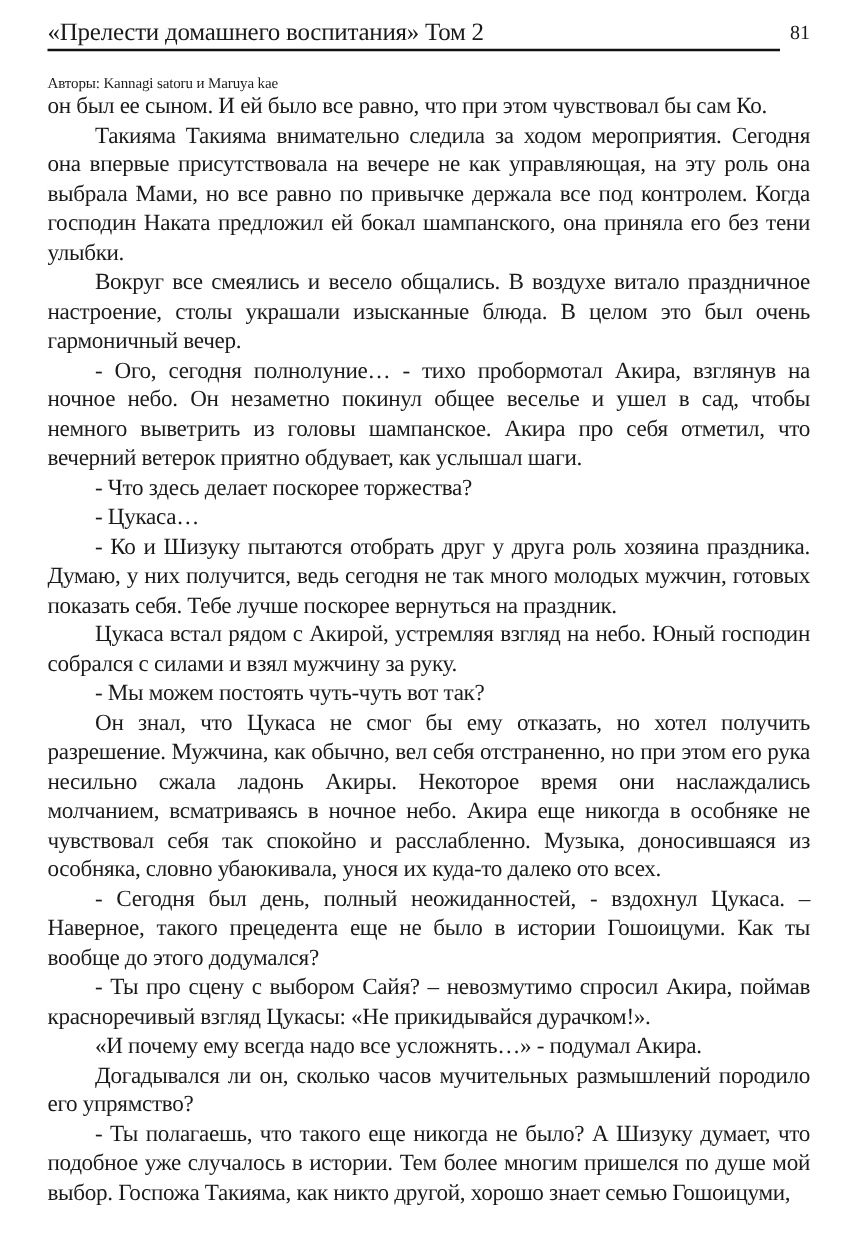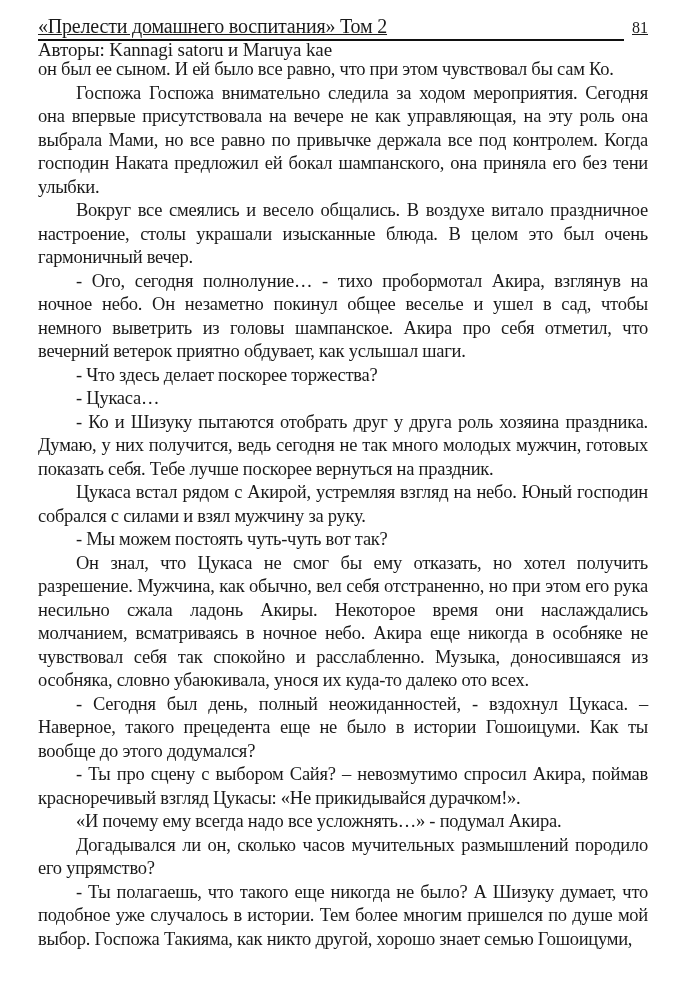--- a/index.html
+++ b/index.html
@@ -13,45 +13,44 @@
     height: 1000px;
     background: #ffffff;
     box-sizing: border-box;
     padding: 14px 34px 0 38px;
     font-family: "Liberation Serif", "DejaVu Serif", serif;
     color: #1a1a1a;
     overflow: hidden;
   }
   .header {
     display: flex;
-    align-items: flex-end;
-    text-decoration: underline;
+    align-items: center;
   }
   .header-rule-area {
     flex: 1 1 auto;
     border-bottom: 2px solid #111111;
     padding-bottom: 1px;
   }
   .doc-title {
     font-size: 20px;
     line-height: 24px;
     letter-spacing: -0.2px;
     white-space: nowrap;
   }
   .page-number {
     flex: 0 0 auto;
     font-size: 16px;
     line-height: 24px;
     padding-left: 8px;
     padding-bottom: 1px;
   }
   .authors-line {
-    font-size: 19px;
+    font-size: 12px;
     line-height: 16px;
-    margin-top: 1px;
+    margin-top: 17px;
     letter-spacing: -0.1px;
   }
   .body-text {
     font-size: 18.5px;
     line-height: 23.5px;
     letter-spacing: -0.25px;
     text-align: justify;
   }
   .body-text p {
     margin: 0;
@@ -70,21 +69,21 @@
     <div class="header-rule-area">
       <span class="doc-title">«Прелести домашнего воспитания» Том 2</span>
     </div>
     <span class="page-number">81</span>
   </div>
 
   <div class="authors-line">Авторы: Kannagi satoru и Maruya kae</div>
 
   <div class="body-text">
     <p class="continuation">он был ее сыном. И ей было все равно, что при этом чувствовал бы сам Ко.</p>
-    <p>Госпожа Госпожа внимательно следила за ходом мероприятия. Сегодня она впервые присутствовала на вечере не как управляющая, на эту роль она выбрала Мами, но все равно по привычке держала все под контролем. Когда господин Наката предложил ей бокал шампанского, она приняла его без тени улыбки.</p>
+    <p>Такияма Такияма внимательно следила за ходом мероприятия. Сегодня она впервые присутствовала на вечере не как управляющая, на эту роль она выбрала Мами, но все равно по привычке держала все под контролем. Когда господин Наката предложил ей бокал шампанского, она приняла его без тени улыбки.</p>
     <p>Вокруг все смеялись и весело общались. В воздухе витало праздничное настроение, столы украшали изысканные блюда. В целом это был очень гармоничный вечер.</p>
     <p>- Ого, сегодня полнолуние… - тихо пробормотал Акира, взглянув на ночное небо. Он незаметно покинул общее веселье и ушел в сад, чтобы немного выветрить из головы шампанское. Акира про себя отметил, что вечерний ветерок приятно обдувает, как услышал шаги.</p>
     <p>- Что здесь делает поскорее торжества?</p>
     <p>- Цукаса…</p>
     <p>- Ко и Шизуку пытаются отобрать друг у друга роль хозяина праздника. Думаю, у них получится, ведь сегодня не так много молодых мужчин, готовых показать себя. Тебе лучше поскорее вернуться на праздник.</p>
     <p>Цукаса встал рядом с Акирой, устремляя взгляд на небо. Юный господин собрался с силами и взял мужчину за руку.</p>
     <p>- Мы можем постоять чуть-чуть вот так?</p>
     <p>Он знал, что Цукаса не смог бы ему отказать, но хотел получить разрешение. Мужчина, как обычно, вел себя отстраненно, но при этом его рука несильно сжала ладонь Акиры. Некоторое время они наслаждались молчанием, всматриваясь в ночное небо. Акира еще никогда в особняке не чувствовал себя так спокойно и расслабленно. Музыка, доносившаяся из особняка, словно убаюкивала, унося их куда-то далеко ото всех.</p>
     <p>- Сегодня был день, полный неожиданностей, - вздохнул Цукаса. – Наверное, такого прецедента еще не было в истории Гошоицуми. Как ты вообще до этого додумался?</p>
     <p>- Ты про сцену с выбором Сайя? – невозмутимо спросил Акира, поймав красноречивый взгляд Цукасы: «Не прикидывайся дурачком!».</p>

